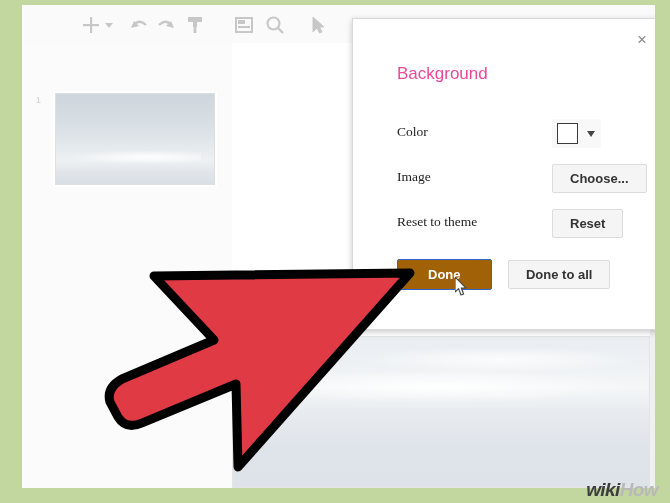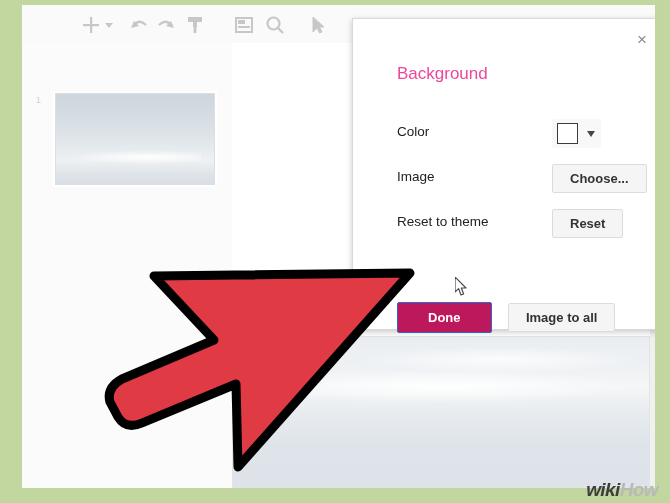--- a/index.html
+++ b/index.html
@@ -201,21 +201,21 @@
     width: 245px;
     height: 30px;
   }
   .row-label {
     position: absolute;
     left: 0;
     top: 5px;
     font-size: 13.5px;
     color: #222222;
     white-space: nowrap;
-    font-family: Liberation Sans, sans-serif;
+    font-family: Liberation Serif, serif;
   }
   .row-ctl {
     position: absolute;
     left: 155px;
     top: 0;
   }
 
   
   .swatch-wrap {
     display: inline-block;
@@ -254,31 +254,30 @@
     color: #333333;
     font-size: 13px;
     font-weight: bold;
     padding: 7px 17px;
     cursor: pointer;
     font-family: "Liberation Sans", sans-serif;
     line-height: 1;
   }
   .btn-blue {
     display: inline-block;
-    background: #be185d;
+    background: #a16207;
     border: 1px solid #2f66cd;
     border-radius: 2px;
     color: #ffffff;
     font-size: 13px;
     font-weight: bold;
     padding: 8px 30px;
     cursor: pointer;
     font-family: "Liberation Sans", sans-serif;
     line-height: 1;
-    margin-top: 43px;
   }
   .footer {
     position: absolute;
     left: 44px;
     top: 240px;
   }
   .footer .btn-blue { margin-right: 12px; }
 
   
   .mouse-cursor {
@@ -420,21 +419,21 @@
 
       <div class="row" style="top:190px">
         <div class="row-label">Reset to theme</div>
         <div class="row-ctl">
           <span class="btn-gray">Reset</span>
         </div>
       </div>
 
       <div class="footer">
         <span class="btn-blue">Done</span>
-        <span class="btn-gray">Image to all</span>
+        <span class="btn-gray">Done to all</span>
       </div>
     </div>
 
     <div class="mouse-cursor">
       <svg width="14" height="20" viewBox="0 0 14 20">
         <polygon points="0,0 0,15 3.6,11.6 6,18 8.6,17 6.3,11 11,11" fill="#ffffff" stroke="#4a4a4a" stroke-width="1.2" stroke-linejoin="round"></polygon>
       </svg>
     </div>
 
     <div class="red-arrow">

